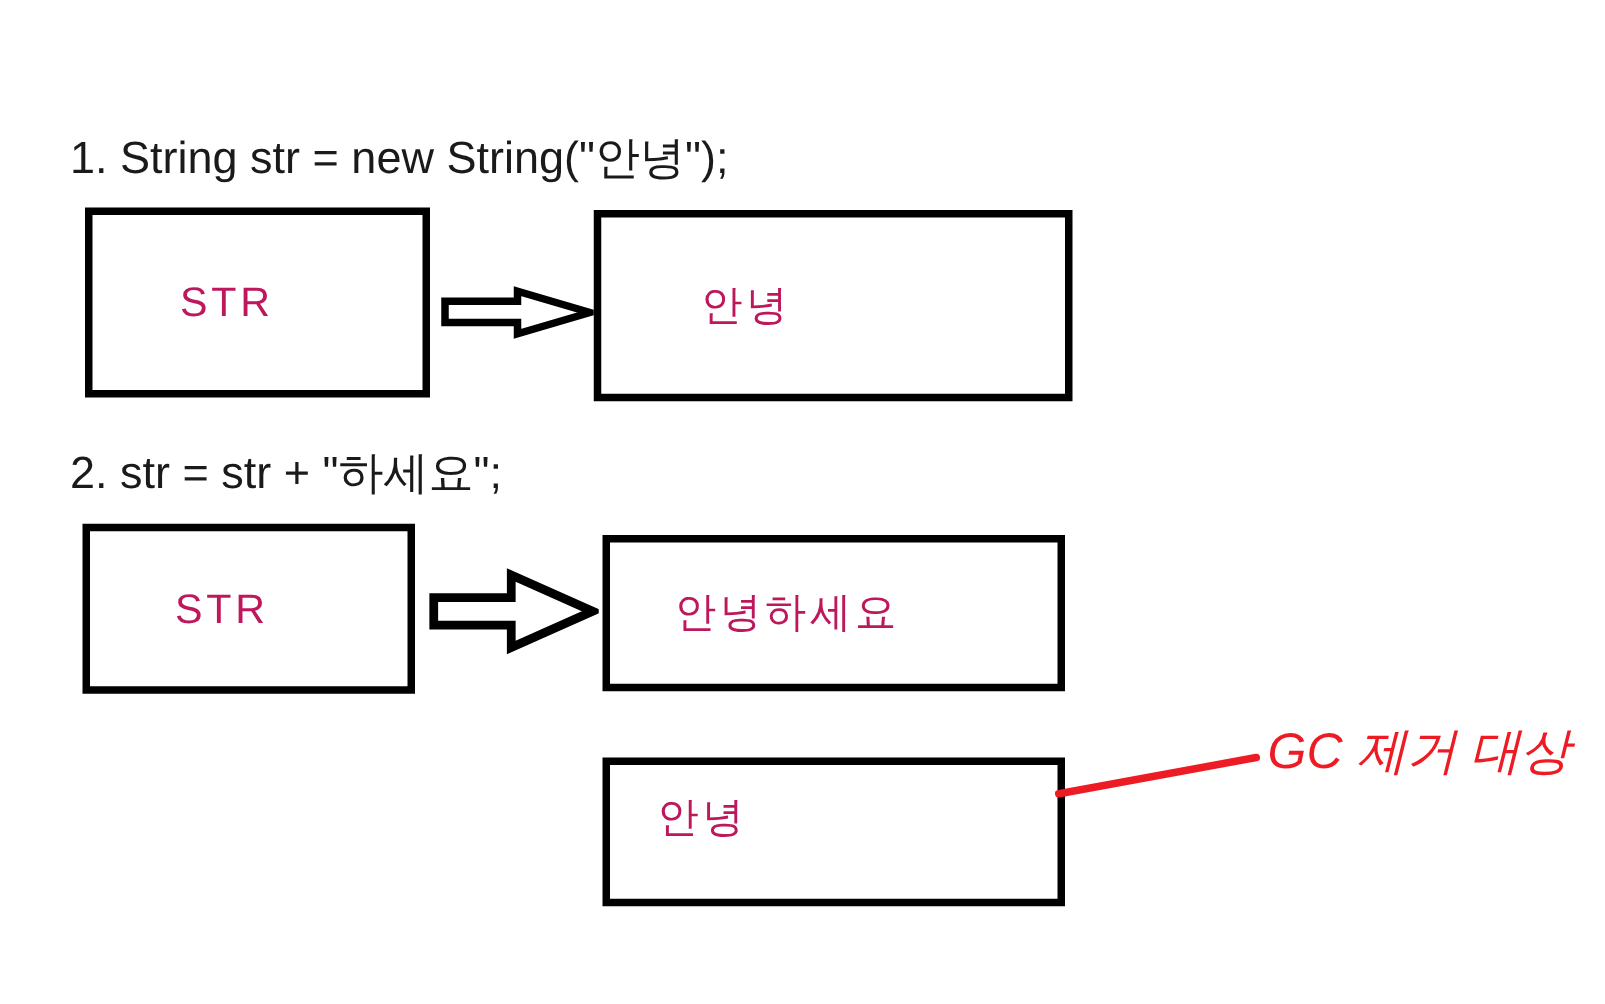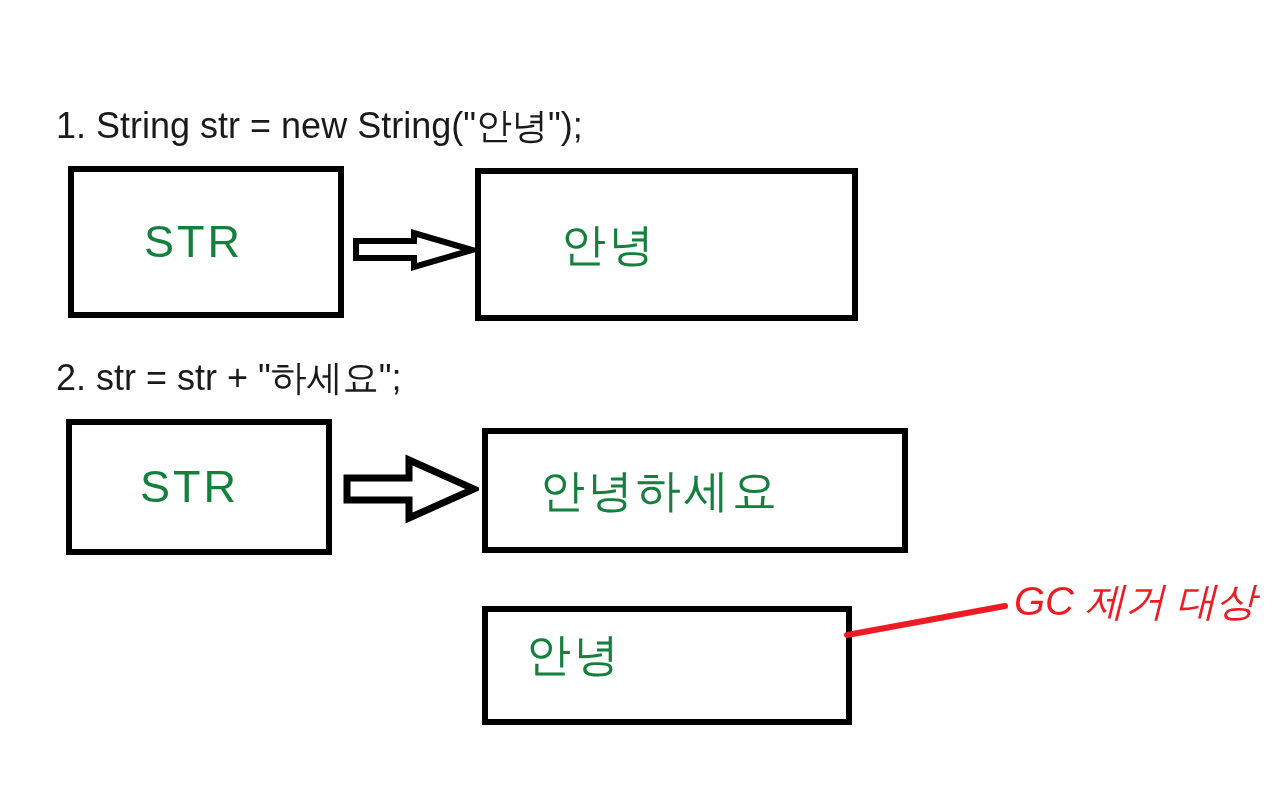--- a/index.html
+++ b/index.html
@@ -26,24 +26,24 @@
   }
   .box {
     position: absolute;
     box-sizing: border-box;
     border: 6px solid #000000;
     background: #ffffff;
     display: flex;
     align-items: center;
   }
   .box span {
-    font-size: 45px;
+    font-size: 33px;
     letter-spacing: 3px;
     white-space: nowrap;
-    color: #15803d;
+    color: #be185d;
   }
   .arrow-svg, .conn-svg {
     position: absolute;
     display: block;
   }
   .gc-label {
     position: absolute;
     font-size: 40px;
     line-height: 48px;
     white-space: nowrap;
@@ -52,21 +52,21 @@
   
   .boxA span { padding-left: 70px; }
   .boxB span { padding-left: 80px; }
   .boxC span { padding-left: 68px; }
   .boxD span { padding-left: 52px; }
   .boxE span { padding-left: 38px; position: relative; top: -11px; }
 
   .boxA { left: 68px;  top: 138px; width: 276px; height: 152px; }
   .boxB { left: 475px; top: 140px; width: 383px; height: 153px; }
   .boxC { left: 66px;  top: 391px; width: 266px; height: 136px; }
-  .boxD { left: 482px; top: 400px; width: 426px; height: 125px; }
+  .boxD { left: 482px; top: 400px; width: 370px; height: 125px; }
   .boxE { left: 482px; top: 578px; width: 370px; height: 119px; }
 
   .t1 { left: 56px; top: 76px; }
   .t2 { left: 56px; top: 328px; }
 
   .arrow1 { left: 352px; top: 200px; }
   .arrow2 { left: 343px; top: 426px; }
   .gc-line { left: 840px; top: 568px; }
   .gc-text { left: 1014px; top: 549px; font-style: italic; }
 </style>

